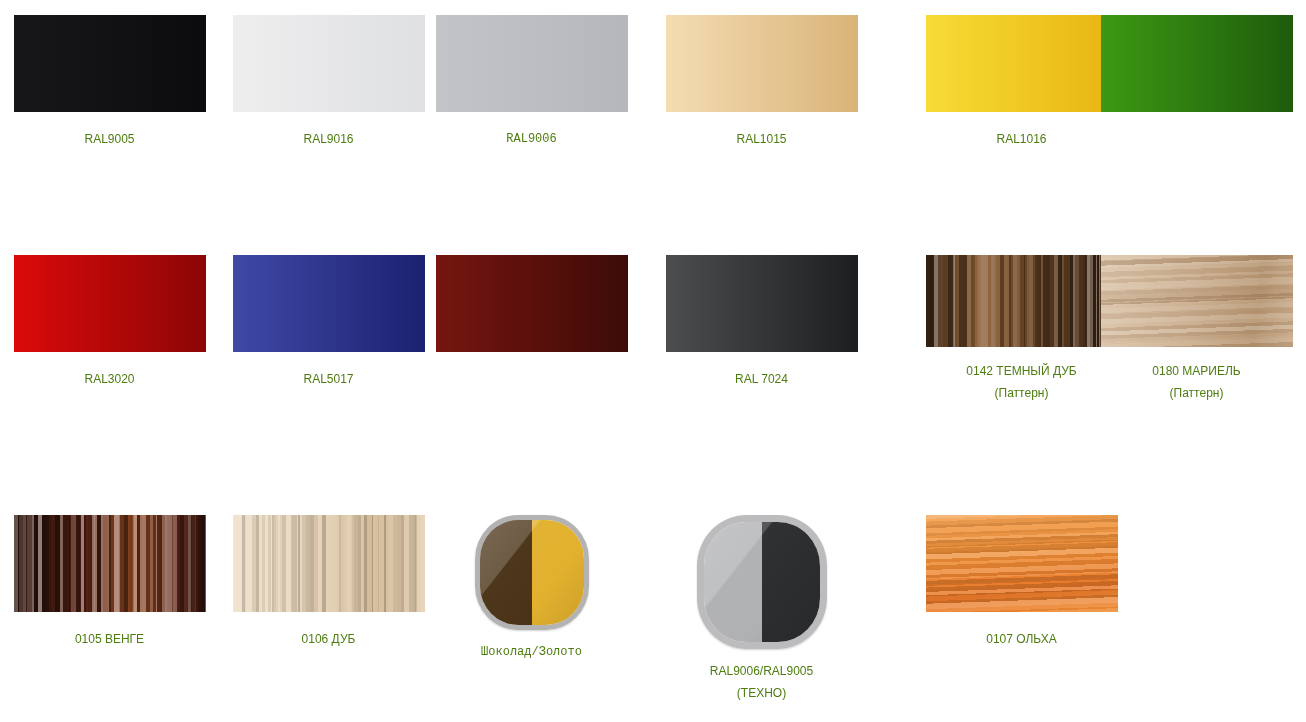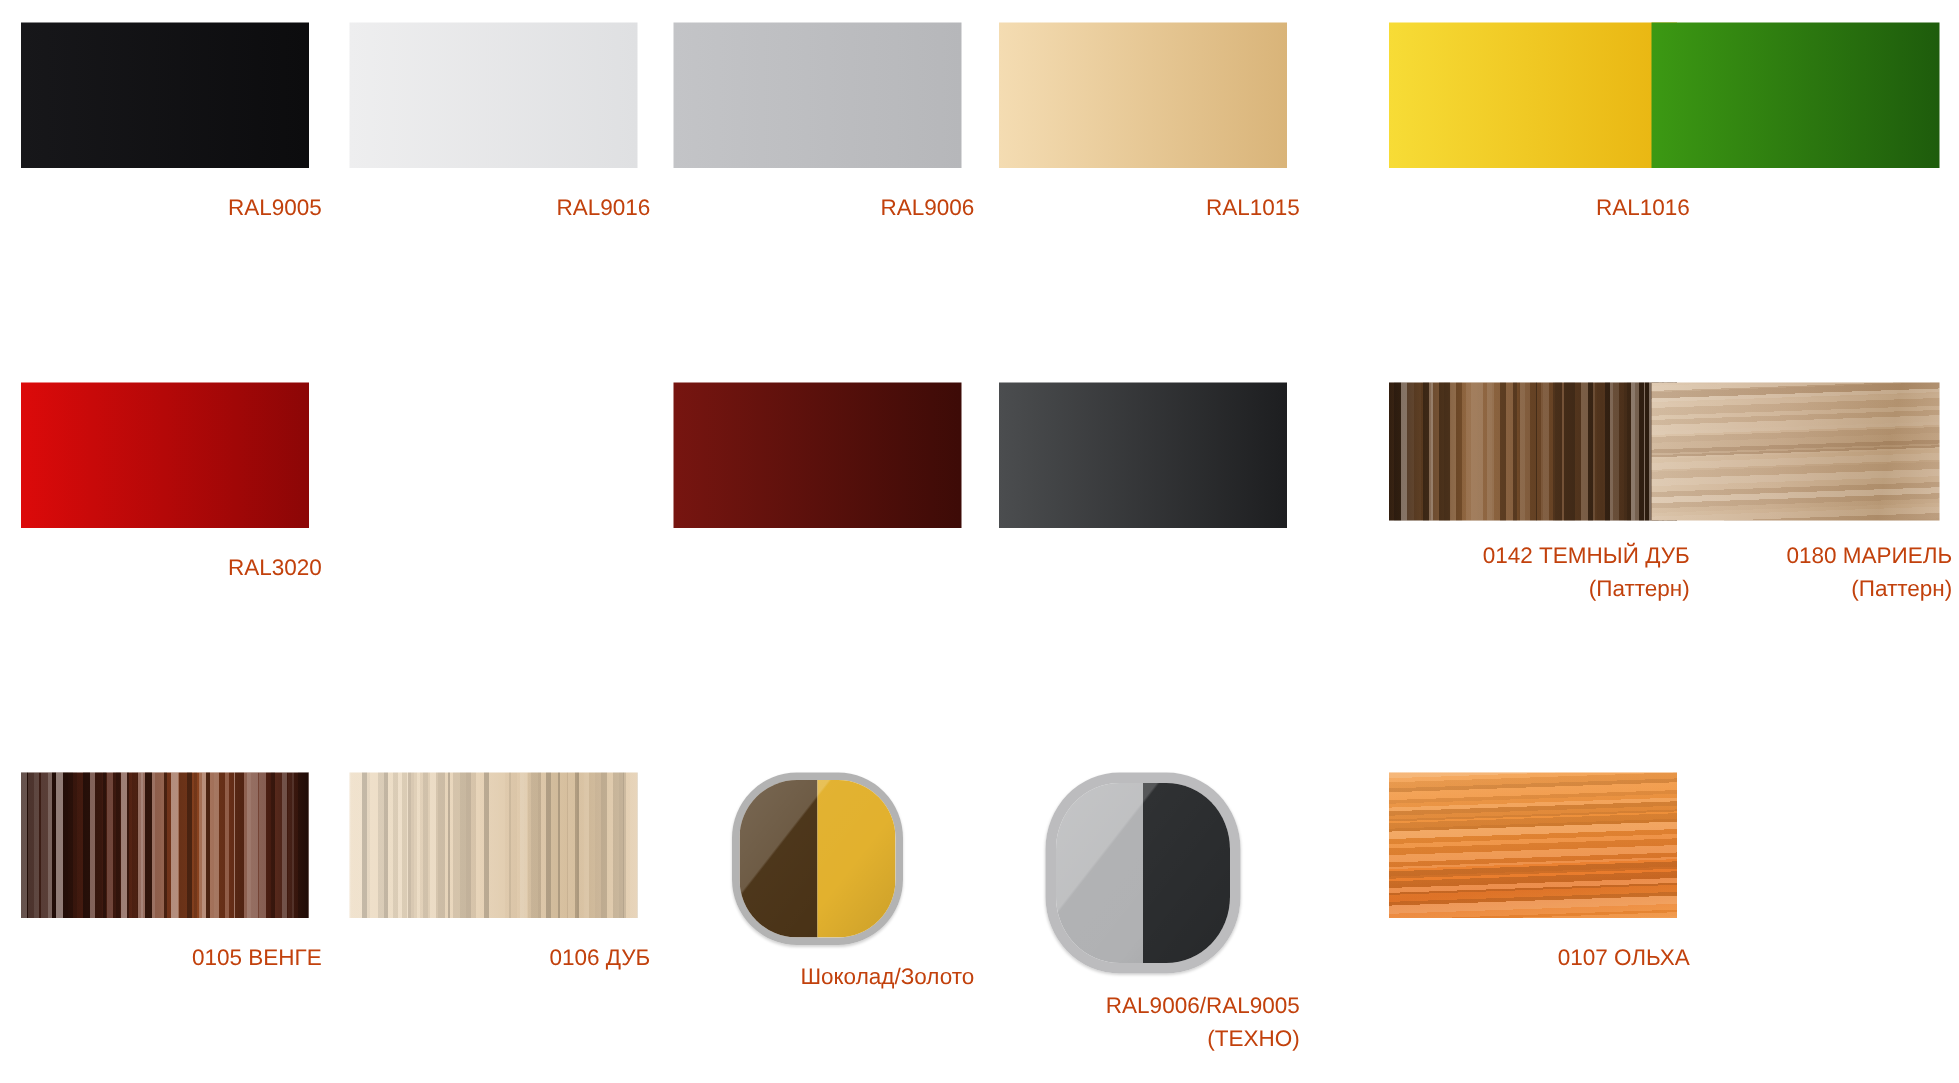--- a/index.html
+++ b/index.html
@@ -29,21 +29,21 @@
   }
 
   
   .row-1 { top: 15px; }
   .row-2 { top: 255px; }
   .row-3 { top: 515px; }
 
   
   .col-1 { left: 1px; }
   .col-2 { left: 220px; }
-  .col-3 { left: 436px; }
+  .col-3 { left: 423px; font-family: Liberation Mono, monospace; }
   .col-4 { left: 653px; }
   .col-5 { left: 913px; }
   .col-6 { left: 1088px; }
 
   
   .chip {
     width: 192px;
     height: 97px;
     flex: none;
   }
@@ -84,24 +84,24 @@
                 rgba(255,255,255,0.20) 32%,
                 rgba(255,255,255,0.02) 33%,
                 rgba(255,255,255,0.00) 64%,
                 rgba(0,0,0,0.10) 100%);
     pointer-events: none;
   }
 
   
   .caption {
     margin-top: 16px;
-    color: #c2410c;
-    font-size: 15px;
+    color: #4d7c0f;
+    font-size: 12px;
     line-height: 22px;
-    text-align: right;
+    text-align: center;
     width: 210px;
     white-space: pre-line;
   }
   .caption.tight { margin-top: 13px; }
   .caption.squish { margin-top: 11px; }
 </style>
 </head>
 <body>
 
 <div id="swatch-grid">
@@ -125,25 +125,30 @@
       <div class="chip" style="background: linear-gradient(90deg, rgb(247, 220, 54) 0%, rgb(232, 180, 16) 100%);"></div>
       <div class="caption">RAL1016</div>
     </div>
     <div class="swatch-cell row-1 col-6">
       <div class="chip" style="background: linear-gradient(90deg, rgb(60, 153, 19) 0%, rgb(30, 92, 12) 100%);"></div>
     </div>
     <div class="swatch-cell row-2 col-1">
       <div class="chip" style="background: linear-gradient(90deg, rgb(220, 10, 10) 0%, rgb(140, 6, 6) 100%);"></div>
       <div class="caption">RAL3020</div>
     </div>
+    <div class="swatch-cell row-2 col-2">
+      <div class="chip" style="background: linear-gradient(90deg, rgb(63, 73, 166) 0%, rgb(28, 33, 112) 100%);"></div>
+      <div class="caption">RAL5017</div>
+    </div>
     <div class="swatch-cell row-2 col-3">
       <div class="chip" style="background: linear-gradient(90deg, rgb(119, 21, 16) 0%, rgb(61, 11, 7) 100%);"></div>
     </div>
     <div class="swatch-cell row-2 col-4">
       <div class="chip" style="background: linear-gradient(90deg, rgb(75, 77, 79) 0%, rgb(29, 30, 32) 100%);"></div>
+      <div class="caption">RAL 7024</div>
     </div>
     <div class="swatch-cell row-2 col-5">
       <div class="chip short" style="background: linear-gradient(90deg, rgba(0, 0, 0, 0.133) 0%, rgba(0, 0, 0, 0.133) 1.61%, rgba(0, 0, 0, 0.3) 1.61%, rgba(0, 0, 0, 0.3) 4.09%, rgba(255, 255, 255, 0.33) 4.09%, rgba(255, 255, 255, 0.33) 6.3%, rgba(255, 255, 255, 0.075) 6.3%, rgba(255, 255, 255, 0.075) 8.79%, rgba(255, 255, 255, 0.024) 8.79%, rgba(255, 255, 255, 0.024) 11.28%, rgba(0, 0, 0, 0.03) 11.28%, rgba(0, 0, 0, 0.03) 11.64%, rgba(0, 0, 0, 0.365) 11.64%, rgba(0, 0, 0, 0.365) 13.98%, rgba(255, 255, 255, 0.224) 13.98%, rgba(255, 255, 255, 0.224) 14.42%, rgba(255, 255, 255, 0.32) 14.42%, rgba(255, 255, 255, 0.32) 15.17%, rgba(255, 255, 255, 0.055) 15.17%, rgba(255, 255, 255, 0.055) 17.23%, rgba(0, 0, 0, 0.333) 17.23%, rgba(0, 0, 0, 0.333) 19.11%, rgba(0, 0, 0, 0.376) 19.11%, rgba(0, 0, 0, 0.376) 21.21%, rgba(255, 255, 255, 0.12) 21.21%, rgba(255, 255, 255, 0.12) 21.59%, rgba(255, 255, 255, 0.137) 21.59%, rgba(255, 255, 255, 0.137) 23.34%, rgba(0, 0, 0, 0.14) 23.34%, rgba(0, 0, 0, 0.14) 25.37%, rgba(255, 255, 255, 0.07) 25.37%, rgba(255, 255, 255, 0.07) 26.9%, rgba(255, 255, 255, 0.15) 26.9%, rgba(255, 255, 255, 0.15) 28.46%, rgba(255, 255, 255, 0.216) 28.46%, rgba(255, 255, 255, 0.216) 30.61%, rgba(255, 255, 255, 0.21) 30.61%, rgba(255, 255, 255, 0.21) 32.49%, rgba(255, 255, 255, 0.086) 32.49%, rgba(255, 255, 255, 0.086) 34.05%, rgba(255, 255, 255, 0.19) 34.05%, rgba(255, 255, 255, 0.19) 35.65%, rgba(255, 255, 255, 0.16) 35.65%, rgba(255, 255, 255, 0.16) 36.6%, rgba(255, 255, 255, 0.075) 36.6%, rgba(255, 255, 255, 0.075) 38.6%, rgba(0, 0, 0, 0.27) 38.6%, rgba(0, 0, 0, 0.27) 40.77%, rgba(255, 255, 255, 0.09) 40.77%, rgba(255, 255, 255, 0.09) 43.12%, rgba(0, 0, 0, 0.282) 43.12%, rgba(0, 0, 0, 0.282) 44.29%, rgba(0, 0, 0, 0.086) 44.29%, rgba(0, 0, 0, 0.086) 45.1%, rgba(0, 0, 0, 0.125) 45.1%, rgba(0, 0, 0, 0.125) 45.4%, rgba(255, 255, 255, 0.157) 45.4%, rgba(255, 255, 255, 0.157) 47.38%, rgba(255, 255, 255, 0.09) 47.38%, rgba(255, 255, 255, 0.09) 48.8%, rgba(0, 0, 0, 0.125) 48.8%, rgba(0, 0, 0, 0.125) 50.96%, rgba(0, 0, 0, 0.392) 50.96%, rgba(0, 0, 0, 0.392) 51.39%, rgba(0, 0, 0, 0.08) 51.39%, rgba(0, 0, 0, 0.08) 52.68%, rgba(255, 255, 255, 0.08) 52.68%, rgba(255, 255, 255, 0.08) 53.61%, rgba(255, 255, 255, 0.13) 53.61%, rgba(255, 255, 255, 0.13) 55.61%, rgba(0, 0, 0, 0.047) 55.61%, rgba(0, 0, 0, 0.047) 56.84%, rgba(0, 0, 0, 0.26) 56.84%, rgba(0, 0, 0, 0.26) 57.75%, rgba(0, 0, 0, 0.325) 57.75%, rgba(0, 0, 0, 0.325) 60.03%, rgba(255, 255, 255, 0.082) 60.03%, rgba(255, 255, 255, 0.082) 60.89%, rgba(0, 0, 0, 0.353) 60.89%, rgba(0, 0, 0, 0.353) 62.06%, rgba(0, 0, 0, 0.35) 62.06%, rgba(0, 0, 0, 0.35) 64.44%, rgba(0, 0, 0, 0.176) 64.44%, rgba(0, 0, 0, 0.176) 66.75%, rgba(255, 255, 255, 0.165) 66.75%, rgba(255, 255, 255, 0.165) 69.01%, rgba(0, 0, 0, 0.404) 69.01%, rgba(0, 0, 0, 0.404) 70.94%, rgba(255, 255, 255, 0.09) 70.94%, rgba(255, 255, 255, 0.09) 71.64%, rgba(0, 0, 0, 0.063) 71.64%, rgba(0, 0, 0, 0.063) 72.05%, rgba(0, 0, 0, 0.106) 72.05%, rgba(0, 0, 0, 0.106) 74.14%, rgba(0, 0, 0, 0.082) 74.14%, rgba(0, 0, 0, 0.082) 75.07%, rgba(0, 0, 0, 0.41) 75.07%, rgba(0, 0, 0, 0.41) 76.78%, rgba(255, 255, 255, 0.247) 76.78%, rgba(255, 255, 255, 0.247) 77.62%, rgba(255, 255, 255, 0.12) 77.62%, rgba(255, 255, 255, 0.12) 79.74%, rgba(0, 0, 0, 0.05) 79.74%, rgba(0, 0, 0, 0.05) 81.56%, rgba(0, 0, 0, 0.125) 81.56%, rgba(0, 0, 0, 0.125) 82.64%, rgba(0, 0, 0, 0.25) 82.64%, rgba(0, 0, 0, 0.25) 83.98%, rgba(255, 255, 255, 0.353) 83.98%, rgba(255, 255, 255, 0.353) 85.27%, rgba(255, 255, 255, 0.235) 85.27%, rgba(255, 255, 255, 0.235) 86.86%, rgba(0, 0, 0, 0.345) 86.86%, rgba(0, 0, 0, 0.345) 88.5%, rgba(255, 255, 255, 0.32) 88.5%, rgba(255, 255, 255, 0.32) 88.91%, rgba(0, 0, 0, 0.373) 88.91%, rgba(0, 0, 0, 0.373) 90.16%, rgba(255, 255, 255, 0.325) 90.16%, rgba(255, 255, 255, 0.325) 90.81%, rgba(255, 255, 255, 0.08) 90.81%, rgba(255, 255, 255, 0.08) 91.32%, rgba(0, 0, 0, 0.345) 91.32%, rgba(0, 0, 0, 0.345) 93.3%, rgba(0, 0, 0, 0.184) 93.3%, rgba(0, 0, 0, 0.184) 93.63%, rgba(255, 255, 255, 0.067) 93.63%, rgba(255, 255, 255, 0.067) 94.91%, rgba(0, 0, 0, 0.27) 94.91%, rgba(0, 0, 0, 0.27) 95.56%, rgba(255, 255, 255, 0.235) 95.56%, rgba(255, 255, 255, 0.235) 96.54%, rgba(0, 0, 0, 0.047) 96.54%, rgba(0, 0, 0, 0.047) 98.72%, rgba(255, 255, 255, 0.094) 98.72%, rgba(255, 255, 255, 0.094) 99.33%, rgba(0, 0, 0, 0.196) 99.33%, rgba(0, 0, 0, 0.196) 100%), linear-gradient(90deg, rgb(58, 36, 19) 0%, rgb(138, 92, 50) 28%, rgb(107, 69, 38) 58%, rgb(58, 36, 19) 100%);"></div>
       <div class="caption tight">0142 ТЕМНЫЙ ДУБ
 (Паттерн)</div>
     </div>
     <div class="swatch-cell row-2 col-6">
       <div class="chip short" style="background: linear-gradient(178deg, rgba(255, 255, 255, 0.075) 0%, rgba(255, 255, 255, 0.075) 2.23%, rgba(255, 255, 255, 0.114) 2.23%, rgba(255, 255, 255, 0.114) 5.69%, rgba(90, 45, 10, 0.133) 5.69%, rgba(90, 45, 10, 0.133) 6.56%, rgba(90, 45, 10, 0.192) 6.56%, rgba(90, 45, 10, 0.192) 10.81%, rgba(255, 255, 255, 0.15) 10.81%, rgba(255, 255, 255, 0.15) 13.22%, rgba(255, 255, 255, 0.06) 13.22%, rgba(255, 255, 255, 0.06) 14.2%, rgba(255, 255, 255, 0.07) 14.2%, rgba(255, 255, 255, 0.07) 17.21%, rgba(90, 45, 10, 0.075) 17.21%, rgba(90, 45, 10, 0.075) 22.47%, rgba(255, 255, 255, 0.063) 22.47%, rgba(255, 255, 255, 0.063) 25.31%, rgba(90, 45, 10, 0.082) 25.31%, rgba(90, 45, 10, 0.082) 28.83%, rgba(255, 255, 255, 0.1) 28.83%, rgba(255, 255, 255, 0.1) 33.19%, rgba(255, 255, 255, 0.118) 33.19%, rgba(255, 255, 255, 0.118) 35.45%, rgba(255, 255, 255, 0.016) 35.45%, rgba(255, 255, 255, 0.016) 36.82%, rgba(90, 45, 10, 0.106) 36.82%, rgba(90, 45, 10, 0.106) 40.78%, rgba(90, 45, 10, 0.067) 40.78%, rgba(90, 45, 10, 0.067) 45.32%, rgba(90, 45, 10, 0.22) 45.32%, rgba(90, 45, 10, 0.22) 47.95%, rgba(90, 45, 10, 0.106) 47.95%, rgba(90, 45, 10, 0.106) 49.14%, rgba(90, 45, 10, 0.21) 49.14%, rgba(90, 45, 10, 0.21) 50.58%, rgba(255, 255, 255, 0.043) 50.58%, rgba(255, 255, 255, 0.043) 51.68%, rgba(255, 255, 255, 0.01) 51.68%, rgba(255, 255, 255, 0.01) 54.32%, rgba(255, 255, 255, 0.09) 54.32%, rgba(255, 255, 255, 0.09) 59%, rgba(90, 45, 10, 0.04) 59%, rgba(90, 45, 10, 0.04) 60.27%, rgba(90, 45, 10, 0.082) 60.27%, rgba(90, 45, 10, 0.082) 65.14%, rgba(255, 255, 255, 0.12) 65.14%, rgba(255, 255, 255, 0.12) 70.02%, rgba(255, 255, 255, 0.035) 70.02%, rgba(255, 255, 255, 0.035) 73.98%, rgba(90, 45, 10, 0.118) 73.98%, rgba(90, 45, 10, 0.118) 77.52%, rgba(255, 255, 255, 0.153) 77.52%, rgba(255, 255, 255, 0.153) 81.56%, rgba(90, 45, 10, 0.11) 81.56%, rgba(90, 45, 10, 0.11) 85.11%, rgba(90, 45, 10, 0.024) 85.11%, rgba(90, 45, 10, 0.024) 88.17%, rgba(255, 255, 255, 0.01) 88.17%, rgba(255, 255, 255, 0.01) 90.58%, rgba(255, 255, 255, 0.07) 90.58%, rgba(255, 255, 255, 0.07) 94.92%, rgba(90, 45, 10, 0.137) 94.92%, rgba(90, 45, 10, 0.137) 98.57%, rgba(90, 45, 10, 0.157) 98.57%, rgba(90, 45, 10, 0.157) 100%), linear-gradient(100deg, rgb(221, 199, 173) 0%, rgb(205, 177, 147) 45%, rgb(185, 154, 119) 80%, rgb(205, 177, 147) 100%);"></div>
       <div class="caption tight">0180 МАРИЕЛЬ
 (Паттерн)</div>

